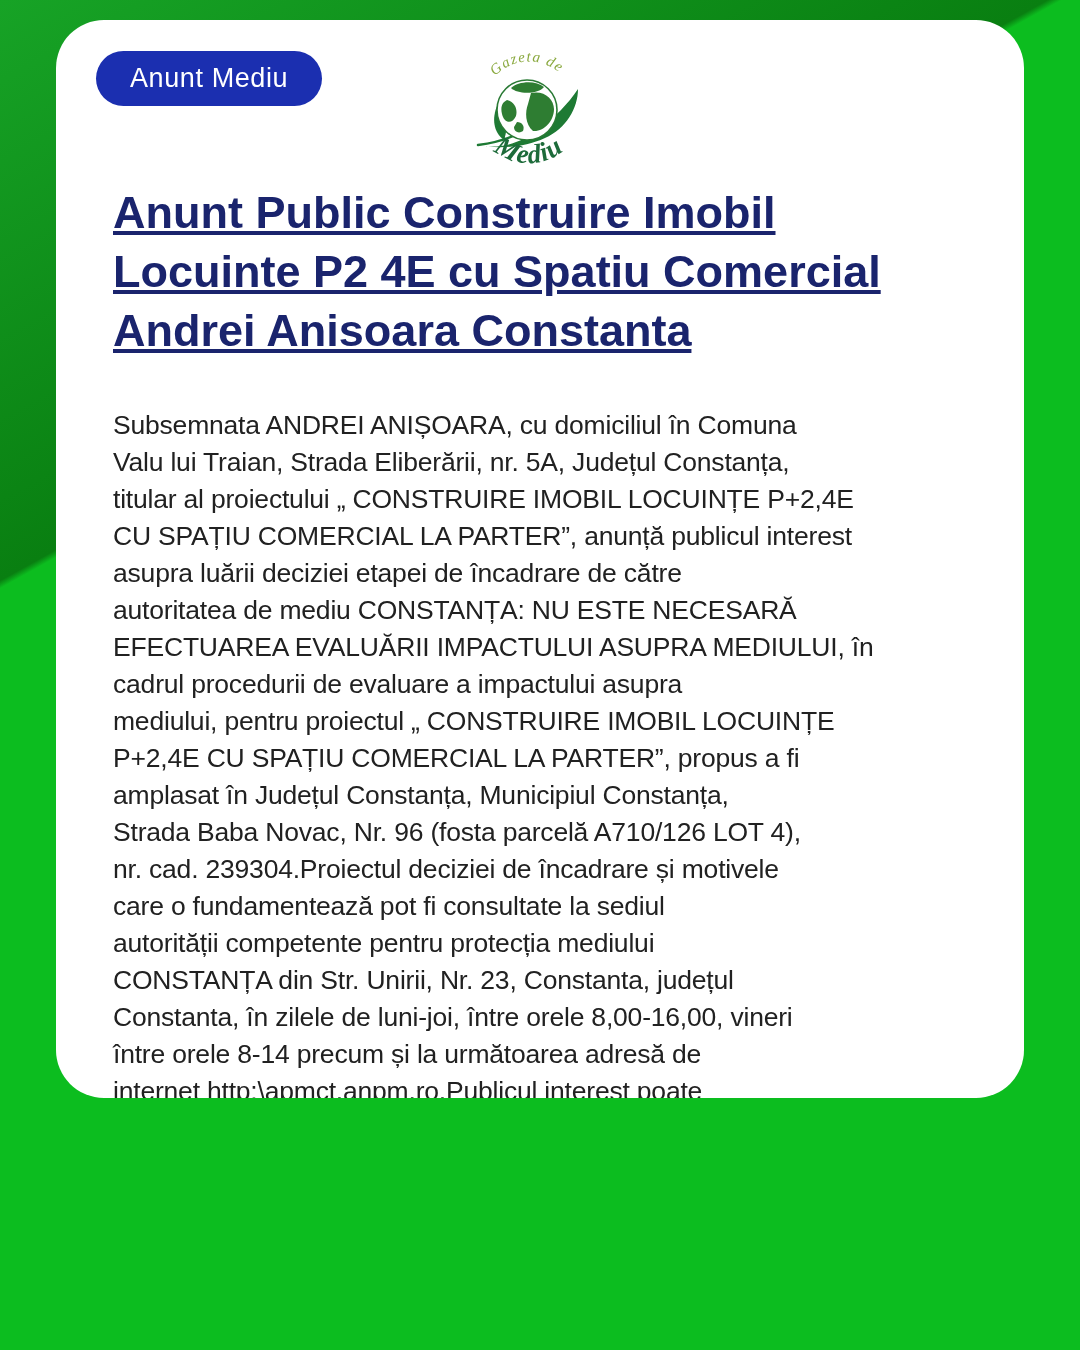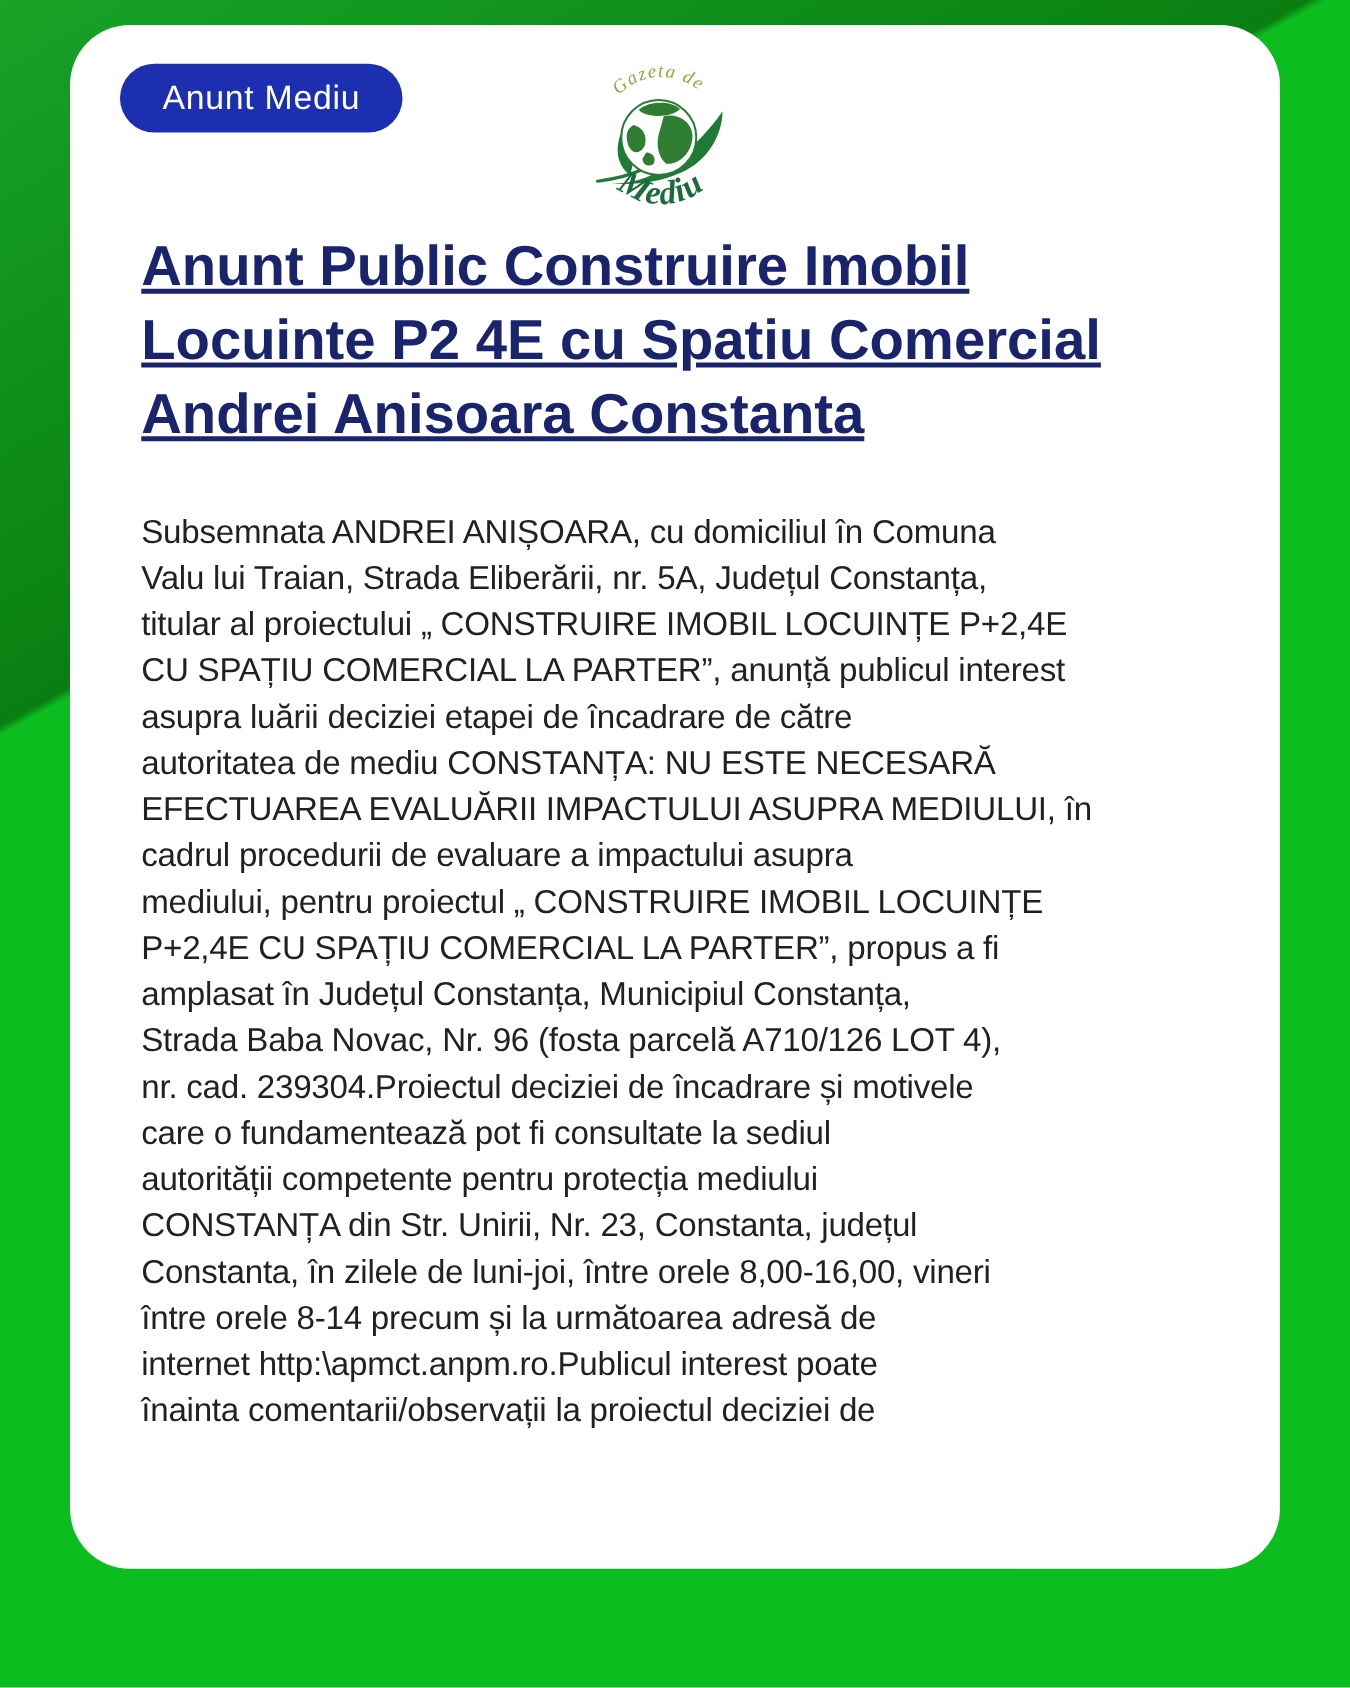--- a/index.html
+++ b/index.html
@@ -15,21 +15,21 @@
       #097f11 29.8%,
       #0cbd1f 30.2%,
       #0cbd1f 100%);
   }
 
   .card {
     position: absolute;
     left: 56px;
     top: 20px;
     width: 968px;
-    height: 1235px;
+    height: 1078px;
     background: #ffffff;
     border-radius: 48px;
     overflow: hidden;
   }
 
   .badge {
     position: absolute;
     left: 40px;
     top: 31px;
     height: 55px;

